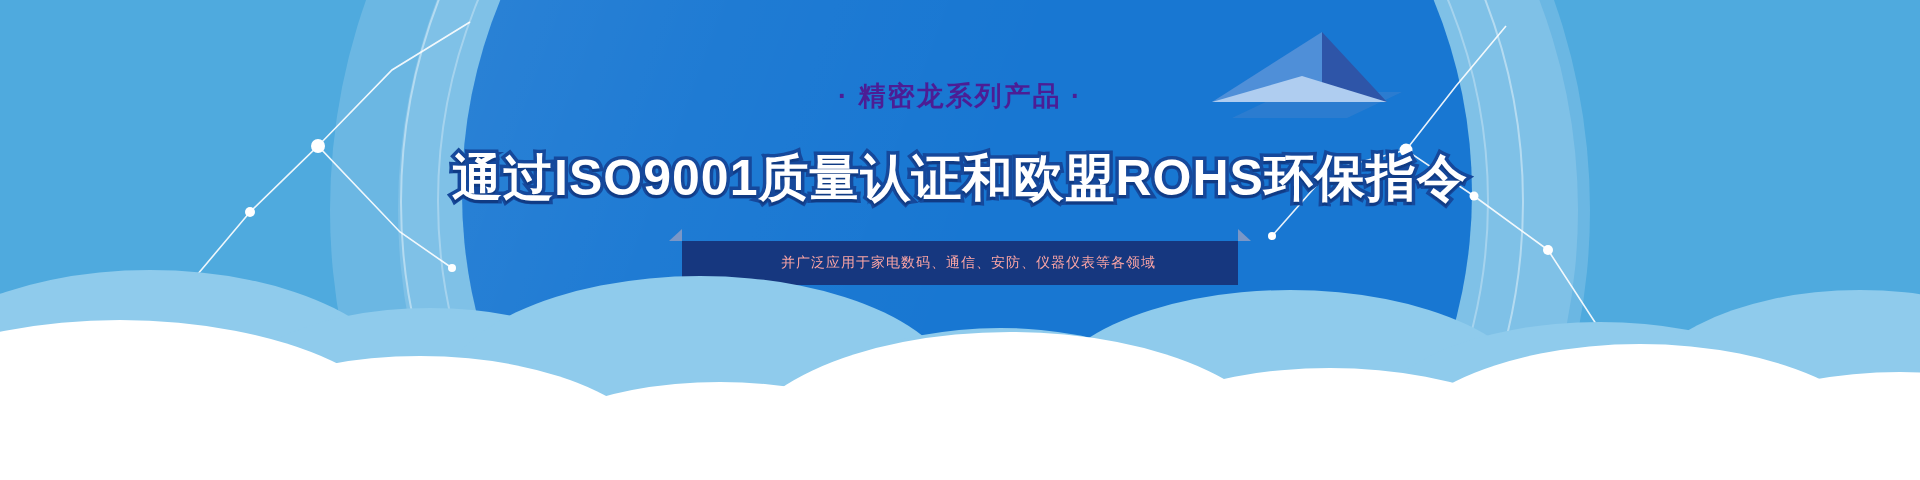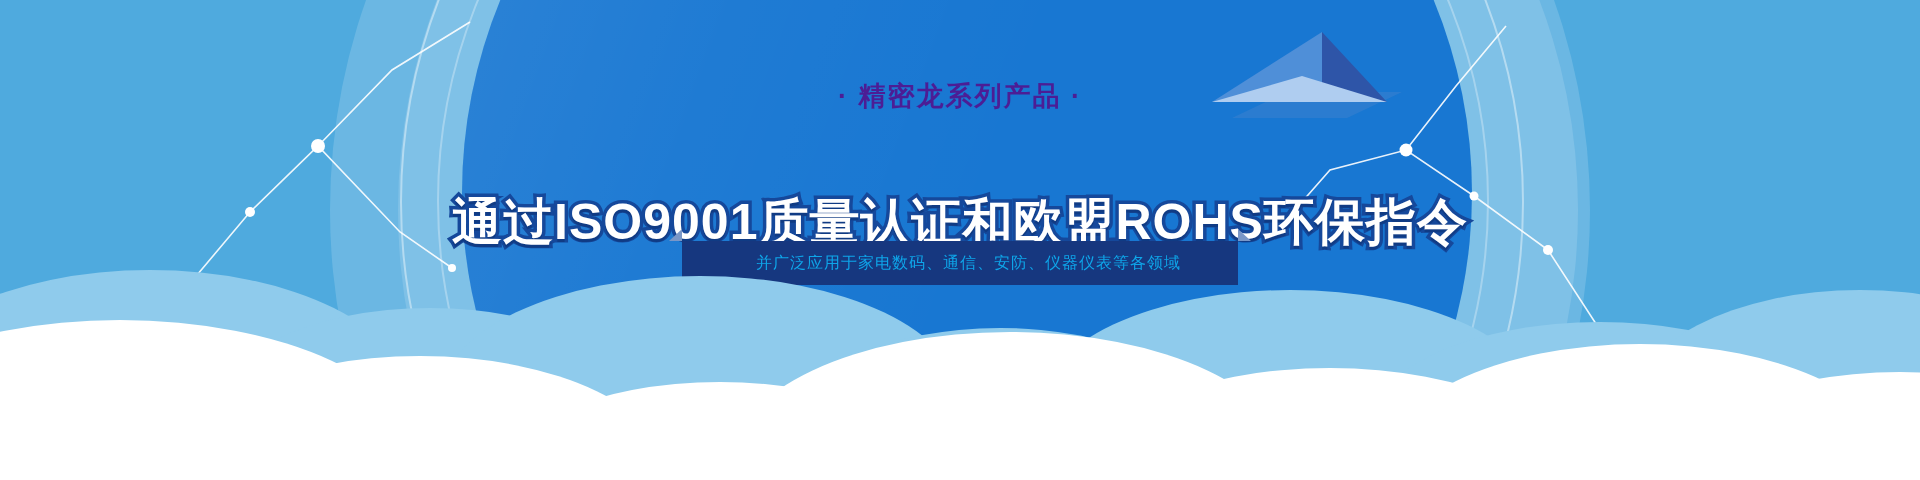--- a/index.html
+++ b/index.html
@@ -127,38 +127,37 @@
     text-align: center;
     font-size: 50px;
     font-weight: bold;
     letter-spacing: 1px;
     color: #ffffff;
     white-space: nowrap;
     -webkit-text-stroke: 7px #15489B;
     paint-order: stroke fill;
     text-shadow:
       0 3px 0 rgba(10,45,105,0.45);
-    margin-top: 44px;
   }
 
   .ribbon {
     position: absolute;
     left: 50%;
     transform: translateX(-50%);
     top: 241px;
     width: 556px;
     height: 44px;
     background: #16377F;
     display: flex;
     align-items: center;
     justify-content: center;
   }
   .ribbon-text {
-    color: #0ea5e9;
-    font-size: 16px;
+    color: #fca5a5;
+    font-size: 14px;
     letter-spacing: 1px;
     white-space: nowrap;
     margin-left: 17px;
   }
   
   .ribbon-fold-l {
     position: absolute;
     left: -13px;
     top: -12px;
     width: 0; height: 0;

